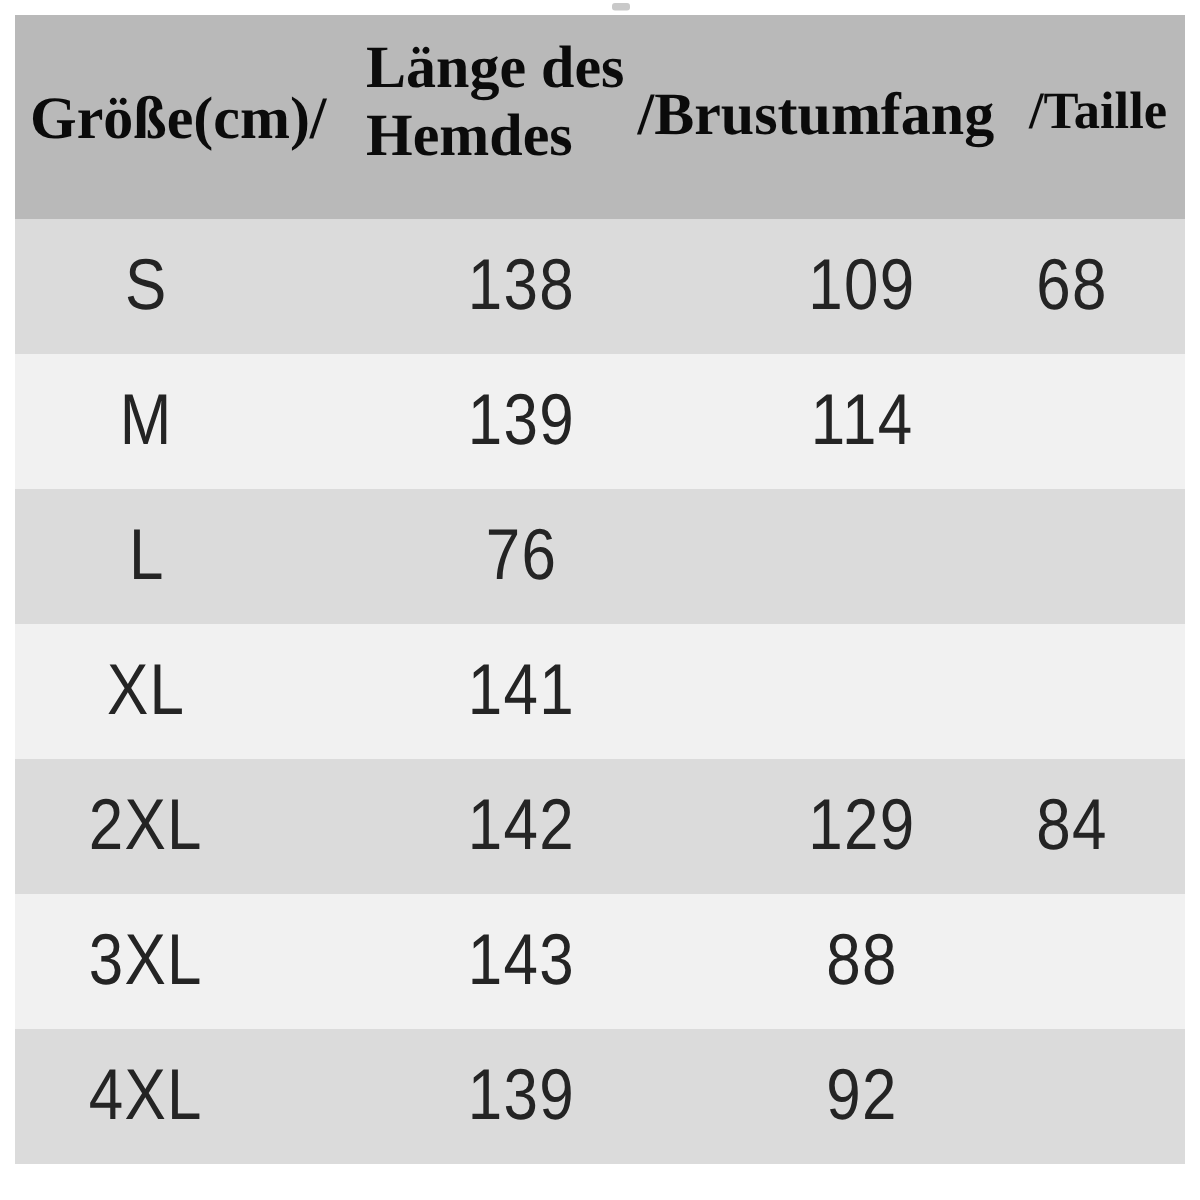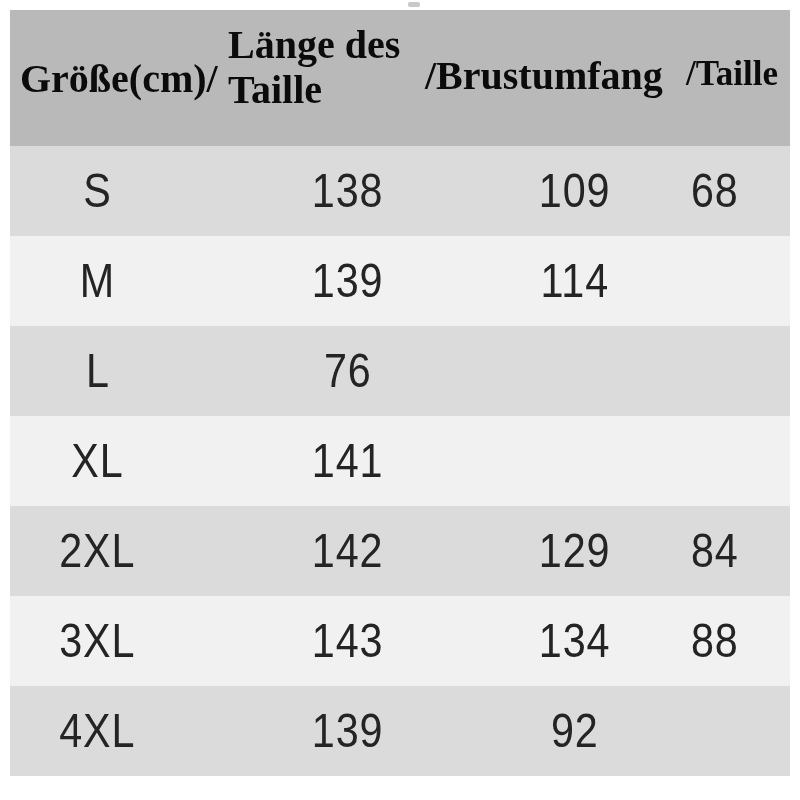--- a/index.html
+++ b/index.html
@@ -34,21 +34,21 @@
     background: #b9b9b9;
     font-family: "Liberation Serif", serif;
     font-weight: 700;
     color: #0b0b0b;
   }
   .h-size {
     position: absolute; left: 10px; top: 49px;
     font-size: 40px; line-height: 1; white-space: nowrap;
   }
   .h-length {
-    position: absolute; left: 218px; top: 12px;
+    position: absolute; left: 234px; top: 12px;
     font-size: 40px; line-height: 1.13; text-align: left; white-space: nowrap;
   }
   .h-chest {
     position: absolute; left: 415px; top: 46px;
     font-size: 40px; line-height: 1; white-space: nowrap;
   }
   .h-waist {
     position: absolute; left: 676px; top: 46px;
     font-size: 35px; line-height: 1; white-space: nowrap;
   }
@@ -78,21 +78,21 @@
 
 <div class="sheet">
   <div class="speck"></div>
 
   <div class="size-table">
 
     <div class="thead">
       <div class="h-size">Größe(cm)/</div>
       <div class="h-length">
         <div>Länge des</div>
-        <div>Taille</div>
+        <div>Hemdes</div>
       </div>
       <div class="h-chest">/Brustumfang</div>
       <div class="h-waist">/Taille</div>
     </div>
 
     <div class="tbody">
 
       <div class="row">
         <div class="cell"><span>S</span></div>
         <div class="cell"><span>138</span></div>
@@ -119,21 +119,20 @@
       <div class="row">
         <div class="cell"><span>2XL</span></div>
         <div class="cell"><span>142</span></div>
         <div class="cell"><span>129</span></div>
         <div class="cell"><span>84</span></div>
       </div>
 
       <div class="row">
         <div class="cell"><span>3XL</span></div>
         <div class="cell"><span>143</span></div>
-        <div class="cell"><span>134</span></div>
         <div class="cell"><span>88</span></div>
       </div>
 
       <div class="row">
         <div class="cell"><span>4XL</span></div>
         <div class="cell"><span>139</span></div>
         <div class="cell"><span>92</span></div>
       </div>
 
     </div>

